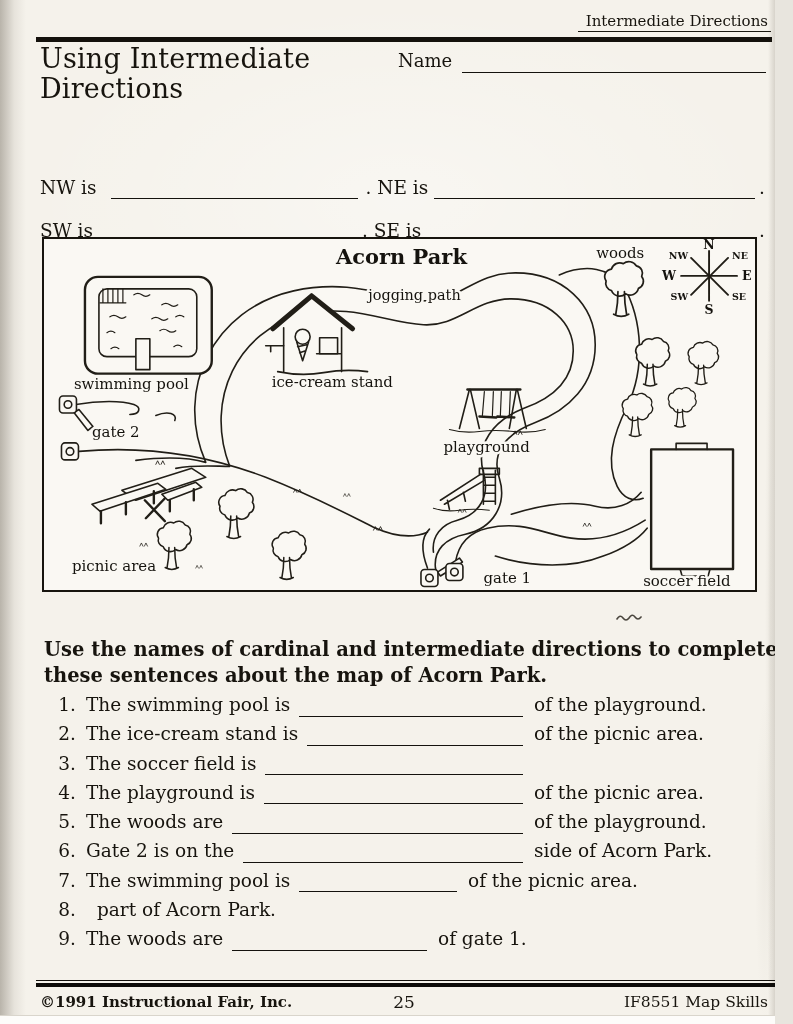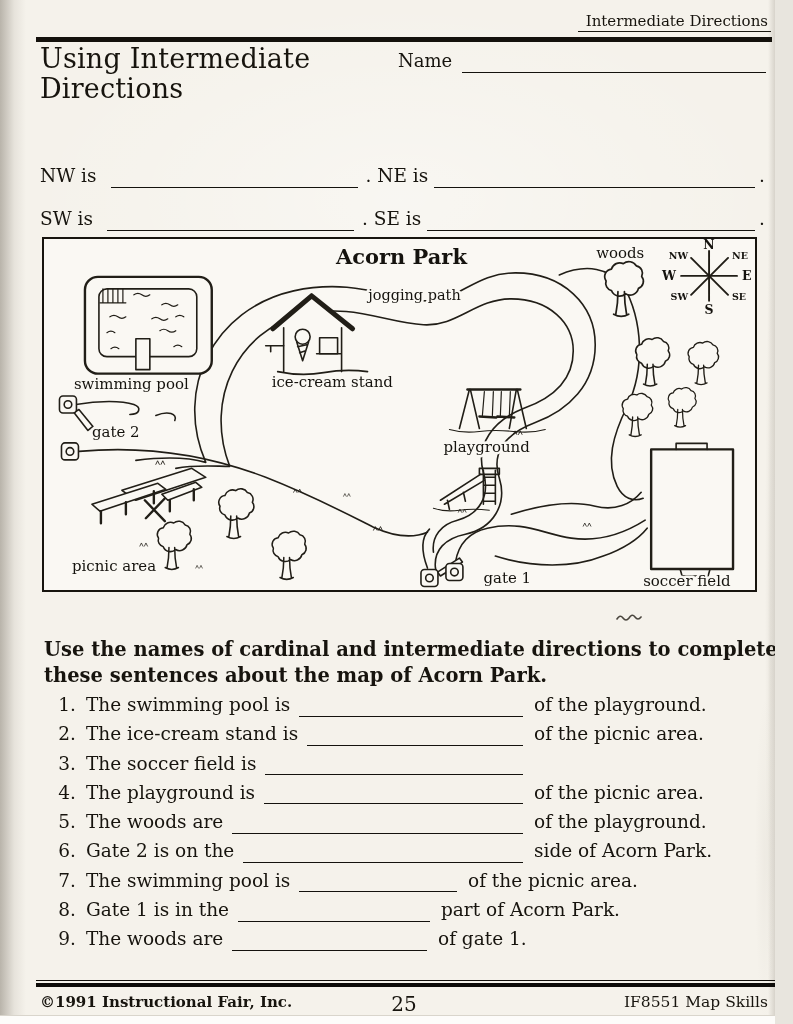--- a/index.html
+++ b/index.html
@@ -23,21 +23,21 @@
   .corner-head{position:absolute;top:12px;right:4px;font-size:15px;
     border-bottom:1.6px solid #1a1810;padding:0 3px 1px 8px;}
   .rule-top{position:absolute;top:37px;left:36px;right:3px;height:4px;
     border-top:4px solid #14110c;border-bottom:1.4px solid #14110c;}
   .title{position:absolute;top:44px;left:40px;width:330px;
     font-size:27px;font-weight:normal;line-height:1.12;letter-spacing:.2px;}
   .name-row{position:absolute;top:50px;left:398px;right:9px;display:flex;align-items:flex-end;font-size:18px;}
   .nline{flex:1;height:1em;border-bottom:1.7px solid #14120d;transform:translateY(2px);margin-left:10px;}
   .intro{position:absolute;top:104px;left:40px;width:752px;font-size:17.5px;line-height:1.38;}
   .dirs{position:absolute;top:167px;left:40px;right:10px;}
-  .dir-row{display:flex;align-items:flex-start;font-size:18.5px;line-height:1;margin-bottom:13px;height:30px;}
+  .dir-row{display:flex;align-items:flex-end;font-size:18.5px;line-height:1;margin-bottom:13px;height:30px;}
   .dir-row .lead{white-space:nowrap;}
   .dir-row .mid{white-space:nowrap;padding:0 6px 0 8px;}
   .blank{display:inline-block;height:1em;border-bottom:1.7px solid #14120d;transform:translateY(2px);}
   .b1{width:247px;margin-left:14px;}
   .b2{flex:1;margin-right:4px;}
   .map-box{position:absolute;top:237px;left:42px;width:715px;height:355px;
     border:2.5px solid #17140e;background:#faf8f3;}
   .map-box svg{display:block;width:100%;height:100%;}
   .under-squiggle{position:absolute;top:608px;left:616px;}
   .ex-head{position:absolute;top:637px;left:44px;width:756px;
@@ -50,21 +50,21 @@
   .qbody .blank{flex:1;margin-left:9px;}
   .q:nth-child(-n+6) .qbody{width:437px;}
   .q:nth-child(7) .qbody{width:371px;}
   .q:nth-child(8) .qbody{width:344px;}
   .q:nth-child(9) .qbody{width:341px;}
   .qafter{margin-left:11px;white-space:nowrap;}
   .rule-bot{position:absolute;top:980px;left:36px;right:0;height:7px;
     border-top:1.4px solid #14110c;border-bottom:4.4px solid #0d0b08;}
   .footer{position:absolute;top:993px;left:40px;right:7px;font-size:15px;}
   .f-left{position:absolute;left:0;top:0;font-weight:bold;}
-  .f-center{position:absolute;left:50%;transform:translateX(-50%);top:-1px;font-size:20px;}
+  .f-center{position:absolute;left:50%;transform:translateX(-50%);top:-1px;font-size:17px;}
   .f-right{position:absolute;right:0;top:0;font-size:15.5px;}
   
   .ln{stroke:#211e17;stroke-width:1.6;fill:none;stroke-linecap:round;stroke-linejoin:round;}
   .ln2{stroke:#211e17;stroke-width:2.4;fill:none;stroke-linecap:round;stroke-linejoin:round;}
   .fillp{fill:#faf8f3;}
   .lbl{font-family:"DejaVu Serif",serif;font-size:15px;fill:#15130e;
     paint-order:stroke;stroke:#faf8f3;stroke-width:5px;stroke-linejoin:round;}
   .map-title{font-family:"DejaVu Serif",serif;font-size:21px;font-weight:bold;fill:#15130e;}
   .cps{font-family:"DejaVu Serif",serif;font-size:12.5px;font-weight:bold;fill:#15130e;}
   .cps-s{font-family:"DejaVu Serif",serif;font-size:9.5px;font-weight:bold;fill:#15130e;}
@@ -304,24 +304,20 @@
     <div class="q">
       <span class="qnum">7.</span>
       <span class="qbody">
           <span class="qbefore">The swimming pool is</span>
           <span class="blank"></span>
         </span>
       <span class="qafter">of the picnic area.</span>
     </div>
     <div class="q">
       <span class="qnum">8.</span>
-      <span class="qbody">
-          <span class="qbefore">Gate 1 is in the</span>
-          <span class="blank"></span>
-        </span>
       <span class="qafter">part of Acorn Park.</span>
     </div>
     <div class="q">
       <span class="qnum">9.</span>
       <span class="qbody">
           <span class="qbefore">The woods are</span>
           <span class="blank"></span>
         </span>
       <span class="qafter">of gate 1.</span>
     </div>

